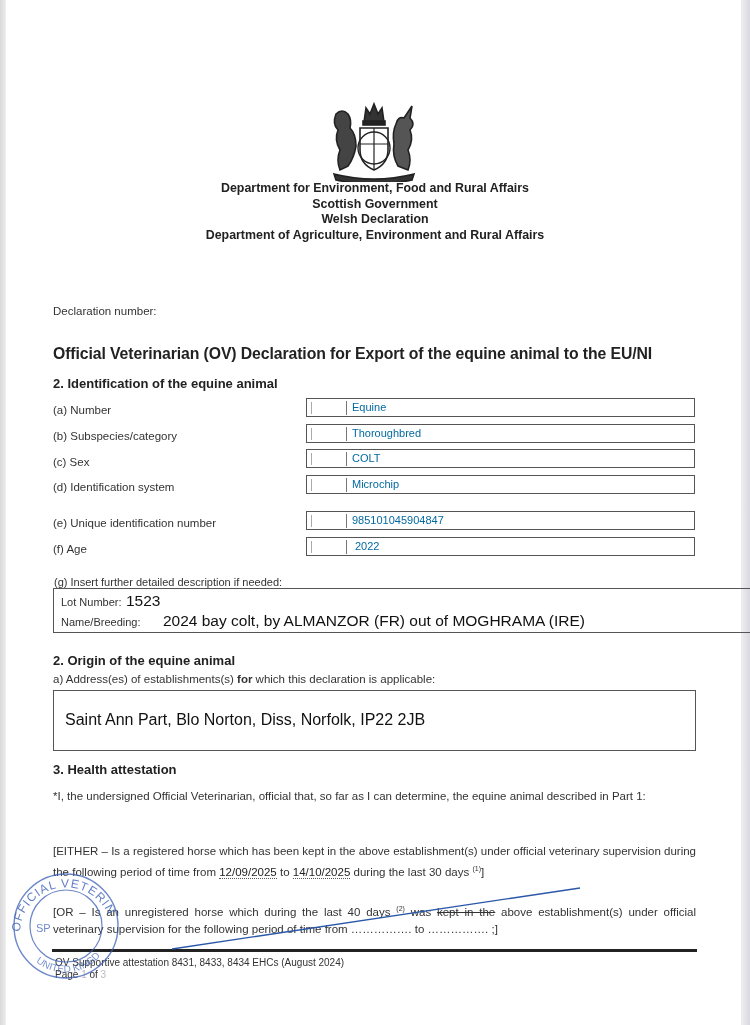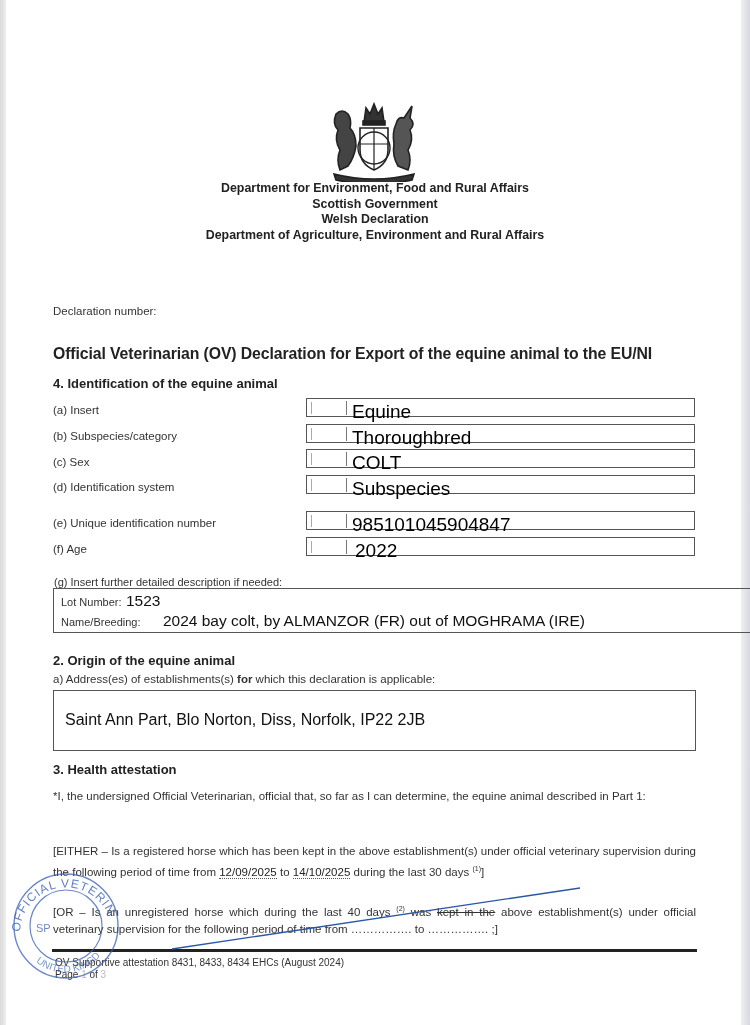--- a/index.html
+++ b/index.html
@@ -17,21 +17,21 @@
   .header-lines div { white-space: nowrap; }
 
   .decl-no { position: absolute; left: 53px; top: 305px; font-size: 11.5px; color: #333; }
   .doc-title { position: absolute; left: 53px; top: 345px; font-size: 15.8px; font-weight: bold; color: #222; white-space: nowrap; letter-spacing: -0.1px; }
   .sec-heading { position: absolute; left: 53px; font-size: 13px; font-weight: bold; color: #222; white-space: nowrap; }
 
   .field-label { position: absolute; left: 53px; font-size: 11.5px; color: #333; white-space: nowrap; }
   .field-box { position: absolute; left: 306px; width: 389px; height: 19px; border: 1px solid #555; box-sizing: border-box; }
   .field-box .tick { position: absolute; left: 4px; top: 3px; width: 1px; height: 12px; background: #aaa; }
   .field-box .sep { position: absolute; left: 39px; top: 2px; width: 1px; height: 14px; background: #777; }
-  .field-box .val { position: absolute; left: 45px; top: 2px; font-size: 19px; color: #000000; white-space: nowrap; }
+  .field-box .val { position: absolute; left: 45px; top: 2px; font-size: 11px; color: #0369a1; white-space: nowrap; }
 
   .desc-label { position: absolute; left: 54px; top: 576px; font-size: 11px; color: #333; }
   .desc-box { position: absolute; left: 53px; top: 588px; width: 728px; height: 45px; border: 1px solid #555; box-sizing: border-box; }
   .desc-row { position: absolute; left: 7px; white-space: nowrap; }
   .desc-row .lab { font-size: 11px; color: #333; }
   .desc-row .v { font-size: 15.5px; color: #111; }
 
   .addr-label { position: absolute; left: 53px; top: 673px; font-size: 11.5px; color: #333; }
   .addr-box { position: absolute; left: 53px; top: 690px; width: 643px; height: 61px; border: 1px solid #555; box-sizing: border-box; }
   .addr-box .v { position: absolute; left: 11px; top: 20px; font-size: 16px; color: #111; white-space: nowrap; }
@@ -75,23 +75,23 @@
 <div class="header-lines">
   <div>Department for Environment, Food and Rural Affairs</div>
   <div>Scottish Government</div>
   <div>Welsh Declaration</div>
   <div>Department of Agriculture, Environment and Rural Affairs</div>
 </div>
 
 <div class="decl-no">Declaration number:</div>
 <div class="doc-title">Official Veterinarian (OV) Declaration for Export of the equine animal to the EU/NI</div>
 
-<div class="sec-heading" style="top:376px;">4. Identification of the equine animal</div>
+<div class="sec-heading" style="top:376px;">2. Identification of the equine animal</div>
 
-<div class="field-label" style="top:404px;">(a) Insert</div>
+<div class="field-label" style="top:404px;">(a) Number</div>
 <div class="field-box" style="top:398px;">
   <span class="tick"></span>
     <span class="sep"></span>
   <span class="val">Equine</span>
 </div>
 
 <div class="field-label" style="top:430px;">(b) Subspecies/category</div>
 <div class="field-box" style="top:424px;">
   <span class="tick"></span>
     <span class="sep"></span>
@@ -102,21 +102,21 @@
 <div class="field-box" style="top:449px;">
   <span class="tick"></span>
     <span class="sep"></span>
   <span class="val">COLT</span>
 </div>
 
 <div class="field-label" style="top:481px;">(d) Identification system</div>
 <div class="field-box" style="top:475px;">
   <span class="tick"></span>
     <span class="sep"></span>
-  <span class="val">Subspecies</span>
+  <span class="val">Microchip</span>
 </div>
 
 <div class="field-label" style="top:517px;">(e) Unique identification number</div>
 <div class="field-box" style="top:511px;">
   <span class="tick"></span>
     <span class="sep"></span>
   <span class="val">985101045904847</span>
 </div>
 
 <div class="field-label" style="top:543px;">(f) Age</div>

